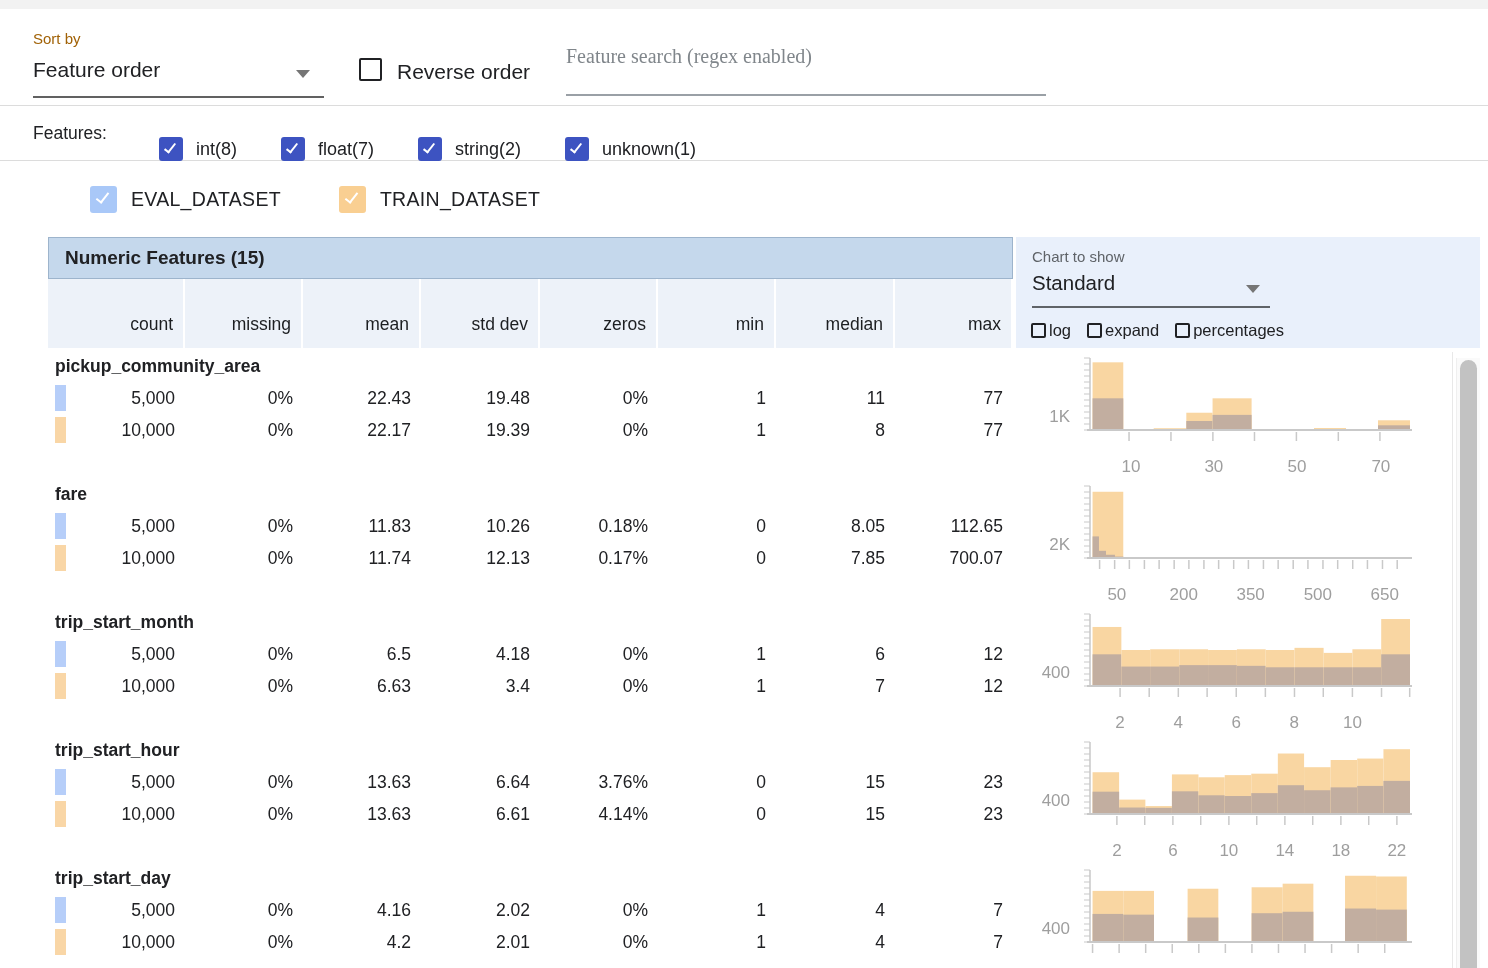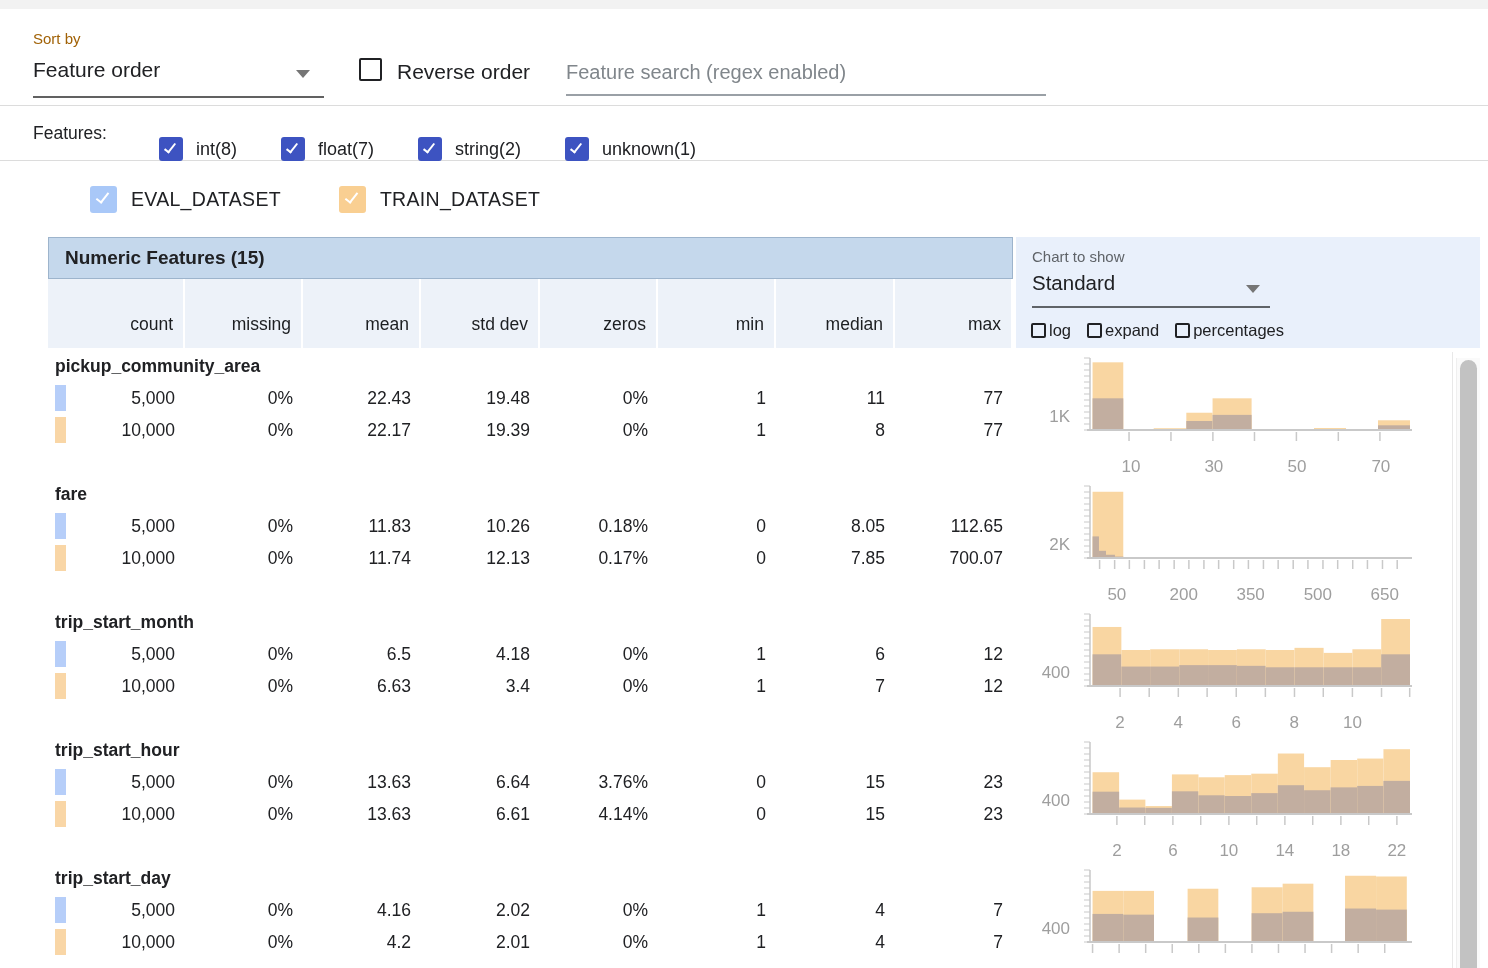--- a/index.html
+++ b/index.html
@@ -9,21 +9,21 @@
 
   .top-strip { position:absolute; left:0; top:0; width:100%; height:9px; background:#f2f2f2; }
 
   
   .lbl-gray { position:absolute; font-size:15px; color:#a16207; }
   .sort-value { position:absolute; left:33px; top:58px; font-size:21px; color:#202124; cursor:pointer; }
   .sort-underline { position:absolute; left:33px; top:96px; width:291px; height:2px; background:#616161; }
   .dd-arrow { position:absolute; width:0; height:0; border-left:7px solid transparent; border-right:7px solid transparent; border-top:8px solid #757575; }
   .cb-outline { position:absolute; width:23px; height:23px; border:2.5px solid #202124; border-radius:2px; background:#fff; cursor:pointer; }
   .reverse-label { position:absolute; left:397px; top:60px; font-size:21px; }
-  .search-input { position:absolute; left:566px; top:55px; width:478px; height:34px; border:none; outline:none; background:transparent; font-family:Liberation Sans, sans-serif; font-size:20px; color:#202124; }
+  .search-input { position:absolute; left:566px; top:39px; width:478px; height:34px; border:none; outline:none; background:transparent; font-family:Liberation Serif, serif; font-size:20px; color:#202124; }
   .search-input::placeholder { color:#80868b; }
   .search-underline { position:absolute; left:566px; top:94px; width:480px; height:2px; background:#9aa0a6; }
 
   
   .features-bar { position:absolute; left:0; top:105px; width:100%; height:56px; border-top:1px solid #dcdcdc; border-bottom:1px solid #dcdcdc; display:flex; align-items:center; padding-left:33px; background:#fff; }
   .features-label { font-size:17.5px; margin-right:52px; }
   .ftype { display:flex; align-items:center; margin-right:44px; cursor:pointer;margin-top:32px; }
   .cb { position:relative; width:24px; height:24px; border-radius:3px; flex:0 0 auto; }
   .cb .tick { position:absolute; left:8px; top:3.5px; width:6px; height:12px; border-right:2.6px solid #fff; border-bottom:2.6px solid #fff; transform:rotate(38deg); }
   .ftype .ftype-label { font-size:18px; margin-left:13px; }

